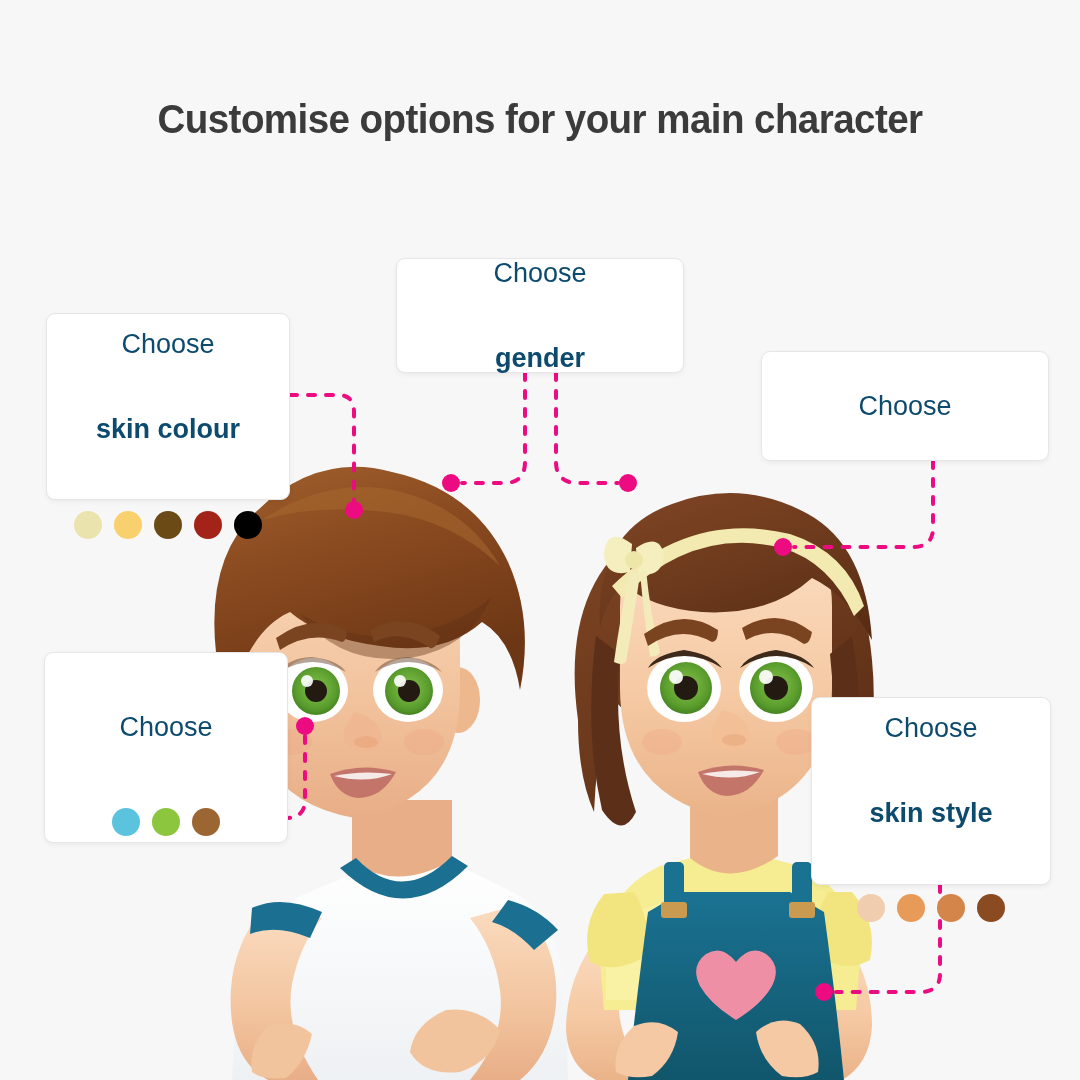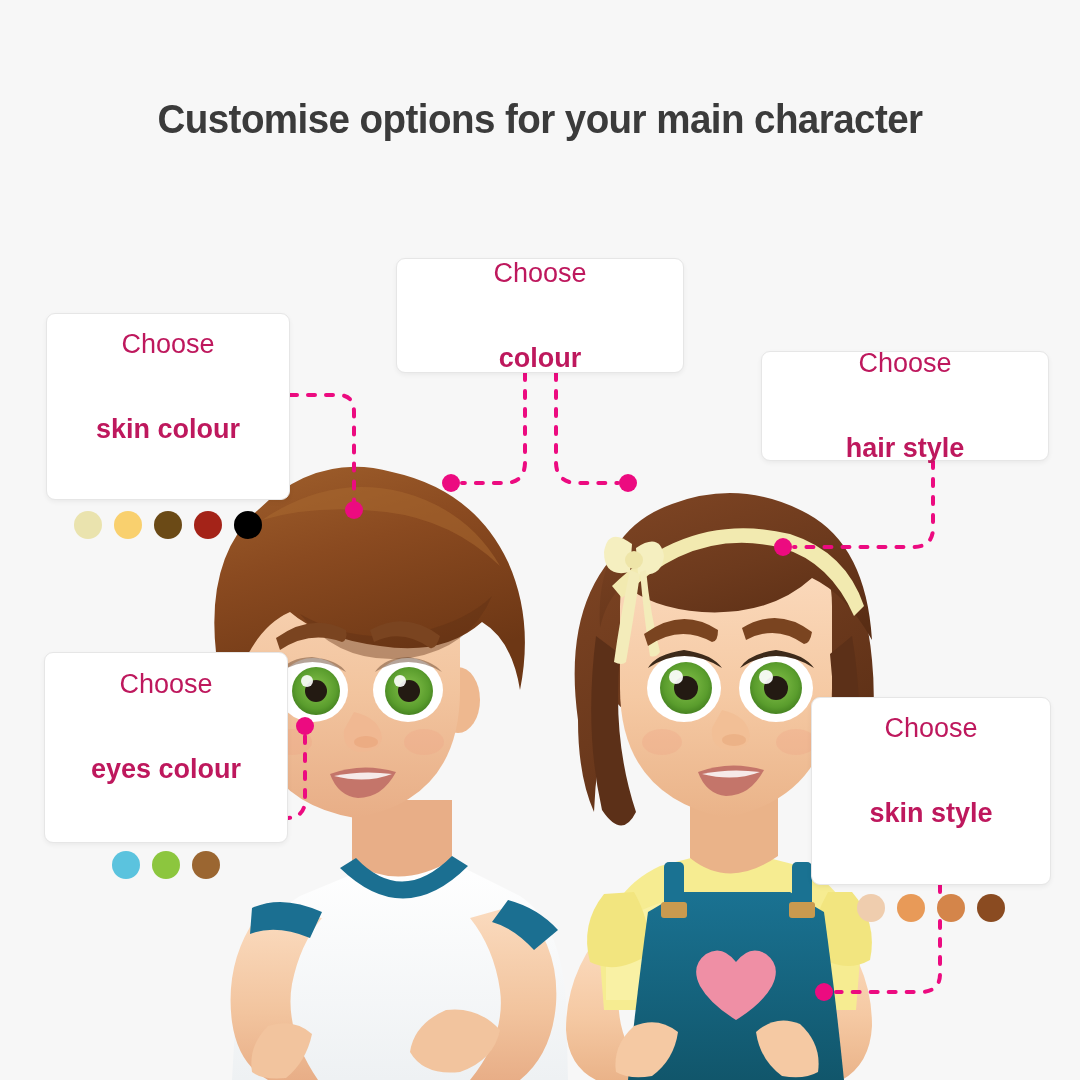--- a/index.html
+++ b/index.html
@@ -40,21 +40,21 @@
     border-radius:9px;
     box-shadow:0 2px 5px rgba(0,0,0,0.055);
     box-sizing:border-box;
     display:flex;
     flex-direction:column;
     align-items:center;
     justify-content:center;
   }
   .card-label{
     text-align:center;
-    color:#be185d;
+    color:#0c4a6e;
     font-size:27px;
     line-height:1.58;
     font-family:"Liberation Sans","DejaVu Sans",sans-serif;
     white-space:pre-line;
   }
   .card-label .l1{font-weight:400;display:block;}
   .card-label .l2{font-weight:700;display:block;}
   .swatches{
     display:flex;
     gap:12px;
@@ -279,35 +279,33 @@
         <span class="swatch" style="background: rgb(249, 208, 110);"></span>
         <span class="swatch" style="background: rgb(107, 74, 22);"></span>
         <span class="swatch" style="background: rgb(164, 35, 24);"></span>
         <span class="swatch" style="background: rgb(0, 0, 0);"></span>
       </div>
   </div>
 
   <div class="card" id="card-gender">
     <div class="card-label">
       <span class="l1">Choose</span>
-      <span class="l2">colour</span>
+      <span class="l2">gender</span>
     </div>
   </div>
 
   <div class="card" id="card-hair-style">
     <div class="card-label">
       <span class="l1">Choose</span>
-      <span class="l2">hair style</span>
     </div>
   </div>
 
   <div class="card" id="card-eyes-colour">
     <div class="card-label">
       <span class="l1">Choose</span>
-      <span class="l2">eyes colour</span>
     </div>
     <div class="swatches">
         <span class="swatch" style="background: rgb(91, 195, 222);"></span>
         <span class="swatch" style="background: rgb(140, 198, 62);"></span>
         <span class="swatch" style="background: rgb(155, 102, 49);"></span>
       </div>
   </div>
 
   <div class="card" id="card-skin-colour">
     <div class="card-label">

